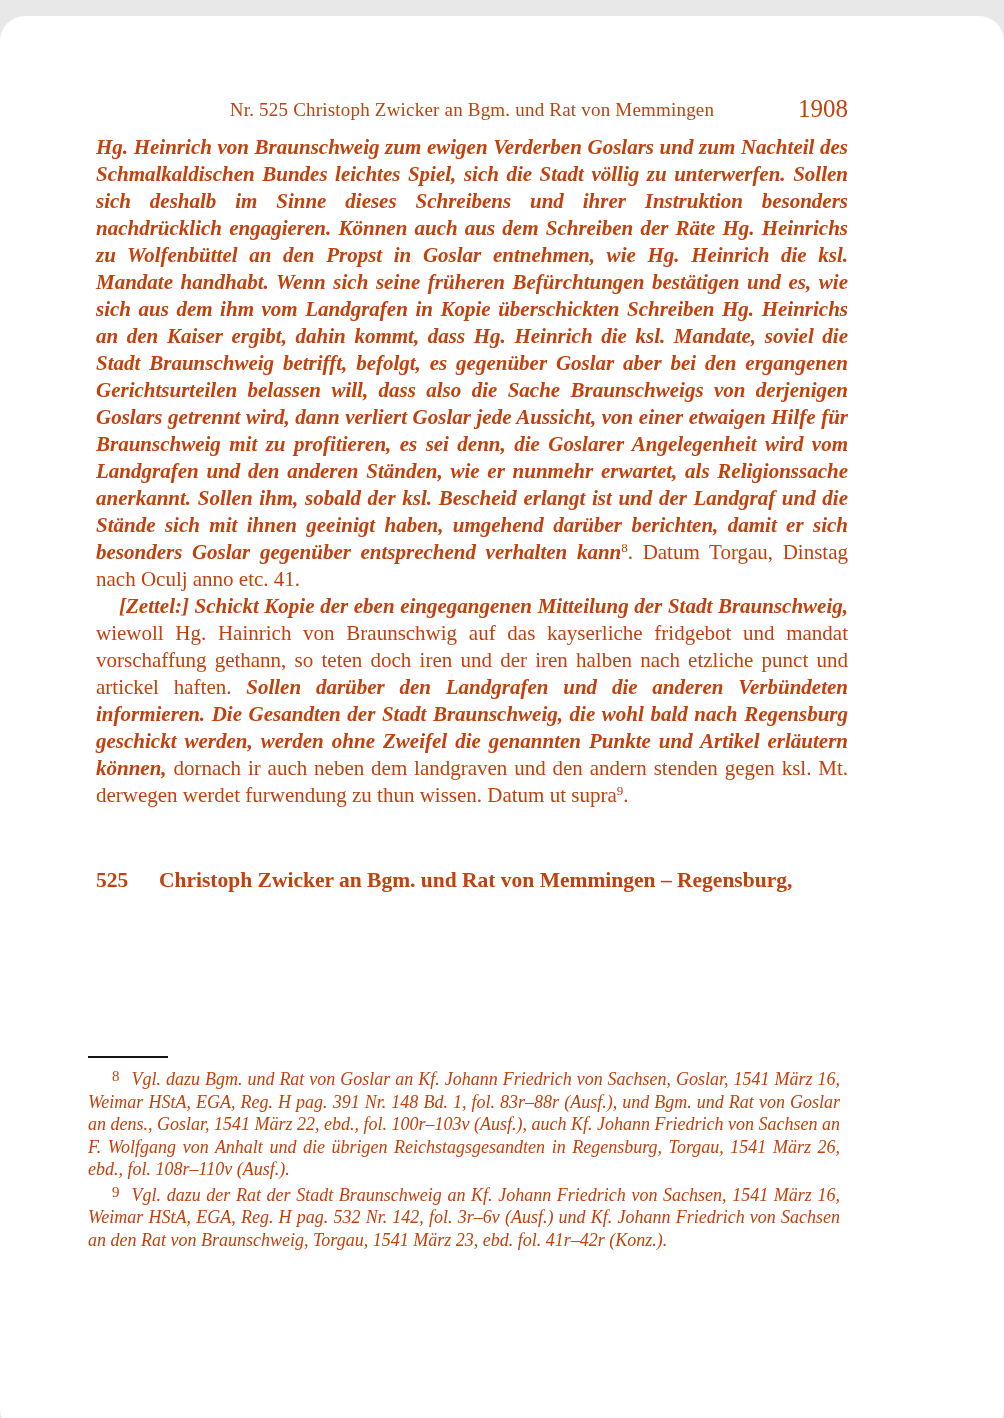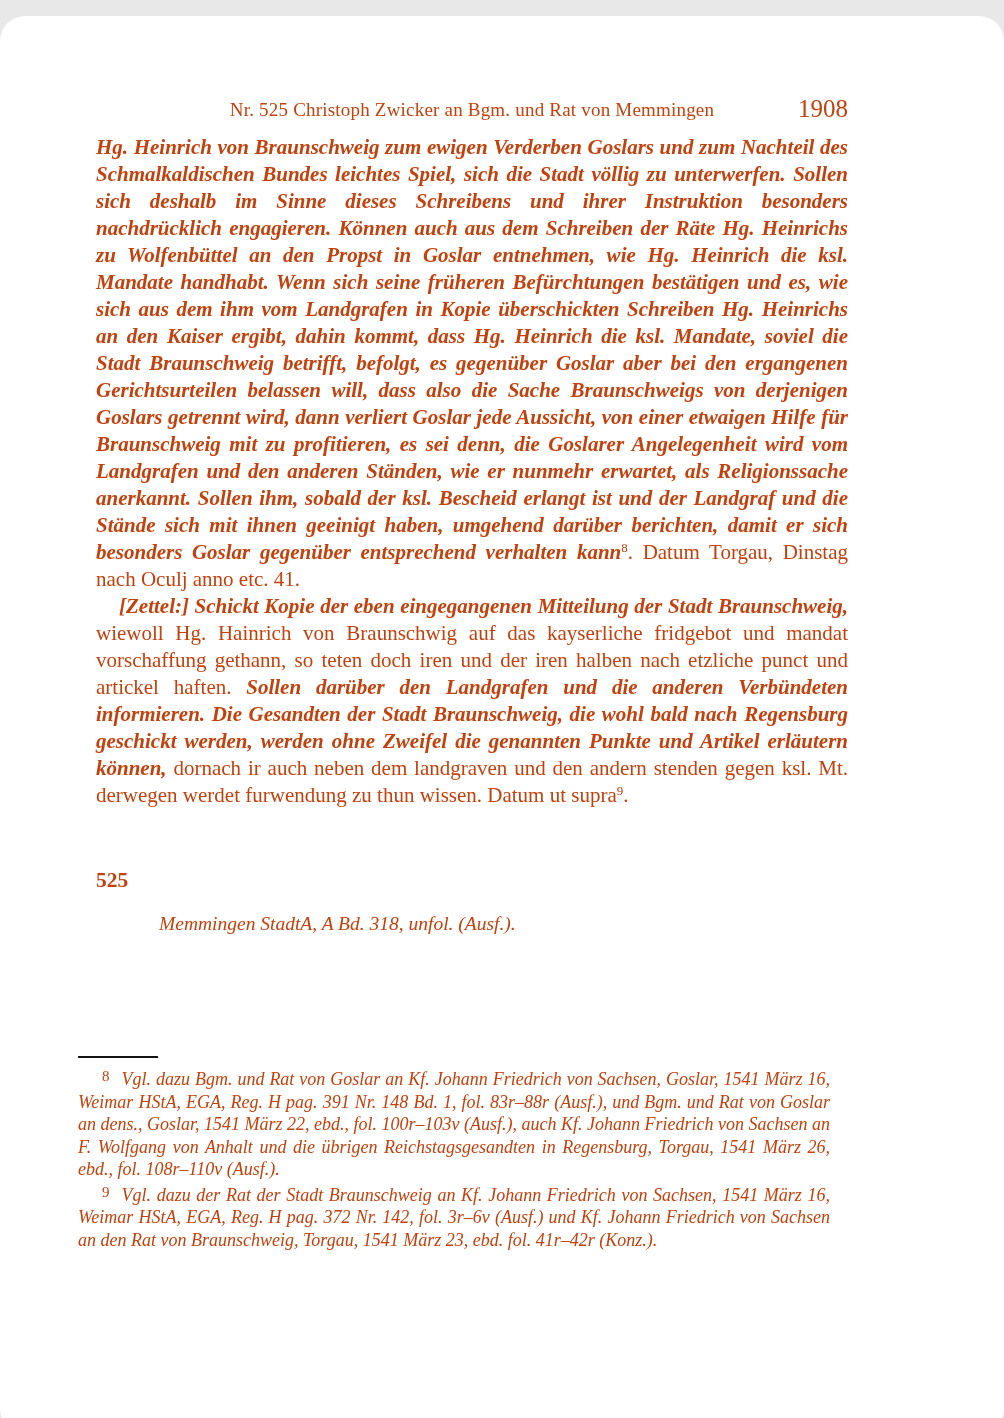--- a/index.html
+++ b/index.html
@@ -90,21 +90,21 @@
   .source-line {
     margin: 17px 0 0 63px;
     font-style: italic;
     font-size: 19.5px;
     line-height: 24px;
   }
   
   .footnotes {
     position: absolute;
     top: 1040px;
-    left: 78px;
+    left: 88px;
     width: 752px;
   }
   .footnote-rule {
     width: 80px;
     height: 0;
     border-top: 2px solid #141414;
     margin-bottom: 7px;
   }
   .footnote {
     margin: 0;
@@ -134,26 +134,26 @@
 
   <div class="summary-block">
     <p class="summary"><span class="it">Hg. Heinrich von Braunschweig zum ewigen Verderben Goslars und zum Nachteil des Schmalkaldischen Bundes leichtes Spiel, sich die Stadt völlig zu unterwerfen. Sollen sich deshalb im Sinne dieses Schreibens und ihrer Instruktion besonders nachdrücklich engagieren. Können auch aus dem Schreiben der Räte Hg. Heinrichs zu Wolfenbüttel an den Propst in Goslar entnehmen, wie Hg. Heinrich die ksl. Mandate handhabt. Wenn sich seine früheren Befürchtungen bestätigen und es, wie sich aus dem ihm vom Landgrafen in Kopie überschickten Schreiben Hg. Heinrichs an den Kaiser ergibt, dahin kommt, dass Hg. Heinrich die ksl. Mandate, soviel die Stadt Braunschweig betrifft, befolgt, es gegenüber Goslar aber bei den ergangenen Gerichtsurteilen belassen will, dass also die Sache Braunschweigs von derjenigen Goslars getrennt wird, dann verliert Goslar jede Aussicht, von einer etwaigen Hilfe für Braunschweig mit zu profitieren, es sei denn, die Goslarer Angelegenheit wird vom Landgrafen und den anderen Ständen, wie er nunmehr erwartet, als Religionssache anerkannt. Sollen ihm, sobald der ksl. Bescheid erlangt ist und der Landgraf und die Stände sich mit ihnen geeinigt haben, umgehend darüber berichten, damit er sich besonders Goslar gegenüber entsprechend verhalten kann</span><sup>8</sup><span class="rm">. Datum Torgau, Dinstag nach Oculj anno etc. 41.</span></p>
     <p class="zettel"><span class="it">[Zettel:] Schickt Kopie der eben eingegangenen Mitteilung der Stadt Braunschweig,</span><span class="rm"> wiewoll Hg. Hainrich von Braunschwig auf das kayserliche fridgebot und mandat vorschaffung gethann, so teten doch iren und der iren halben nach etzliche punct und artickel haften. </span><span class="it">Sollen darüber den Landgrafen und die anderen Verbündeten informieren. Die Gesandten der Stadt Braunschweig, die wohl bald nach Regensburg geschickt werden, werden ohne Zweifel die genannten Punkte und Artikel erläutern können,</span><span class="rm"> dornach ir auch neben dem landgraven und den andern stenden gegen ksl. Mt. derwegen werdet furwendung zu thun wissen. Datum ut supra</span><sup>9</sup><span class="rm">.</span></p>
   </div>
 
   <div class="entry">
     <div class="entry-row">
       <div class="entry-number">525</div>
       <div class="entry-title">
+          <div>Christoph Zwicker an Bgm. und Rat von Memmingen – Regensburg,</div>
         </div>
     </div>
-    <div class="source-line">Memmingen StadtA, A Bd. 318, unfol. (Ausf.).</div>
   </div>
 
   <div class="footnotes">
     <div class="footnote-rule"></div>
     <div id="footnote-list">
         <p class="footnote"><span class="fn-marker">8</span><span class="fn-text">Vgl. dazu Bgm. und Rat von Goslar an Kf. Johann Friedrich von Sachsen, Goslar, 1541 März 16, Weimar HStA, EGA, Reg. H pag. 391 Nr. 148 Bd. 1, fol. 83r–88r (Ausf.), und Bgm. und Rat von Goslar an dens., Goslar, 1541 März 22, ebd., fol. 100r–103v (Ausf.), auch Kf. Johann Friedrich von Sachsen an F. Wolfgang von Anhalt und die übrigen Reichstagsgesandten in Regensburg, Torgau, 1541 März 26, ebd., fol. 108r–110v (Ausf.).</span></p>
-        <p class="footnote"><span class="fn-marker">9</span><span class="fn-text">Vgl. dazu der Rat der Stadt Braunschweig an Kf. Johann Friedrich von Sachsen, 1541 März 16, Weimar HStA, EGA, Reg. H pag. 372 Nr. 142, fol. 3r–6v (Ausf.) und Kf. Johann Friedrich von Sachsen an den Rat von Braunschweig, Torgau, 1541 März 23, ebd. fol. 41r–42r (Konz.).</span></p>
+        <p class="footnote"><span class="fn-marker">9</span><span class="fn-text">Vgl. dazu der Rat der Stadt Braunschweig an Kf. Johann Friedrich von Sachsen, 1541 März 16, Weimar HStA, EGA, Reg. H pag. 532 Nr. 142, fol. 3r–6v (Ausf.) und Kf. Johann Friedrich von Sachsen an den Rat von Braunschweig, Torgau, 1541 März 23, ebd. fol. 41r–42r (Konz.).</span></p>
       </div>
   </div>
 
 </div>
 
 </body></html>

